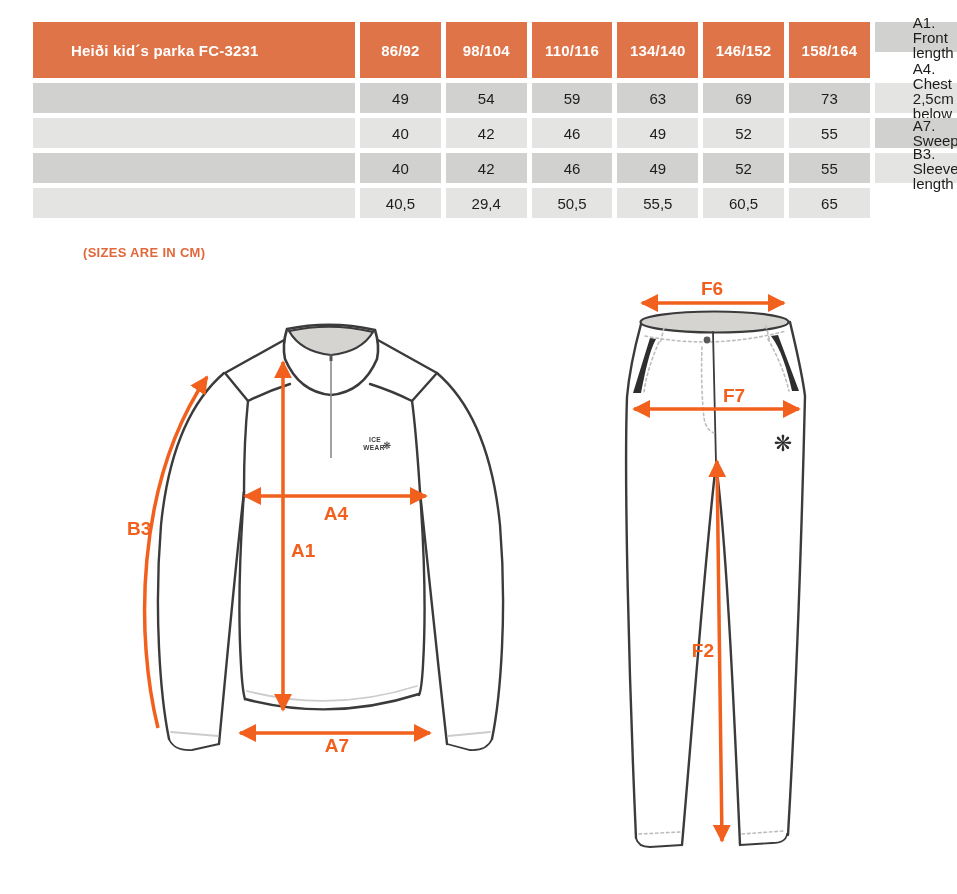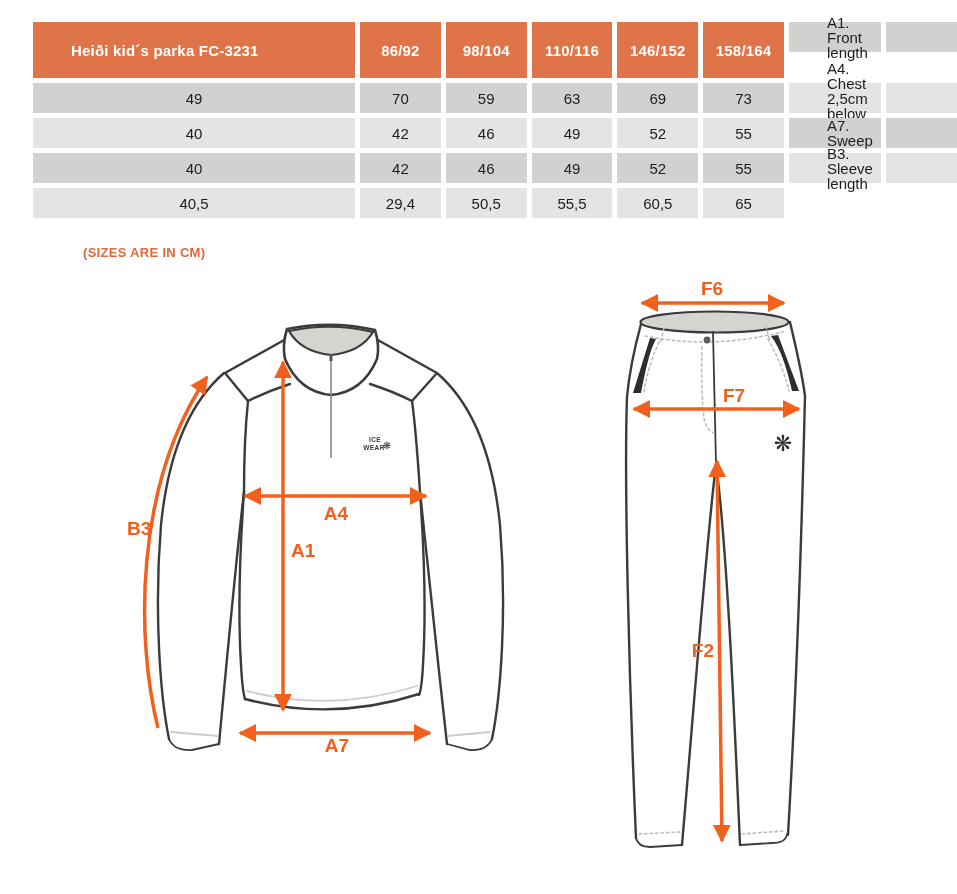--- a/index.html
+++ b/index.html
@@ -37,27 +37,28 @@
 </style>
 </head>
 <body>
 
 <div class="size-table">
 
   <div class="cell head product">Heiði kid´s parka FC-3231</div>
   <div class="cell head">86/92</div>
   <div class="cell head">98/104</div>
   <div class="cell head">110/116</div>
+  <div class="cell head">134/140</div>
   <div class="cell head">146/152</div>
   <div class="cell head">158/164</div>
 
   <div class="cell data row-dark labelcell">A1. Front length</div>
   <div class="cell data row-dark"></div>
   <div class="cell data row-dark">49</div>
-  <div class="cell data row-dark">70</div>
+  <div class="cell data row-dark">54</div>
   <div class="cell data row-dark">59</div>
   <div class="cell data row-dark">63</div>
   <div class="cell data row-dark">69</div>
   <div class="cell data row-dark">73</div>
 
   <div class="cell data row-light labelcell">A4. Chest 2,5cm below armhole</div>
   <div class="cell data row-light"></div>
   <div class="cell data row-light">40</div>
   <div class="cell data row-light">42</div>
   <div class="cell data row-light">46</div>

